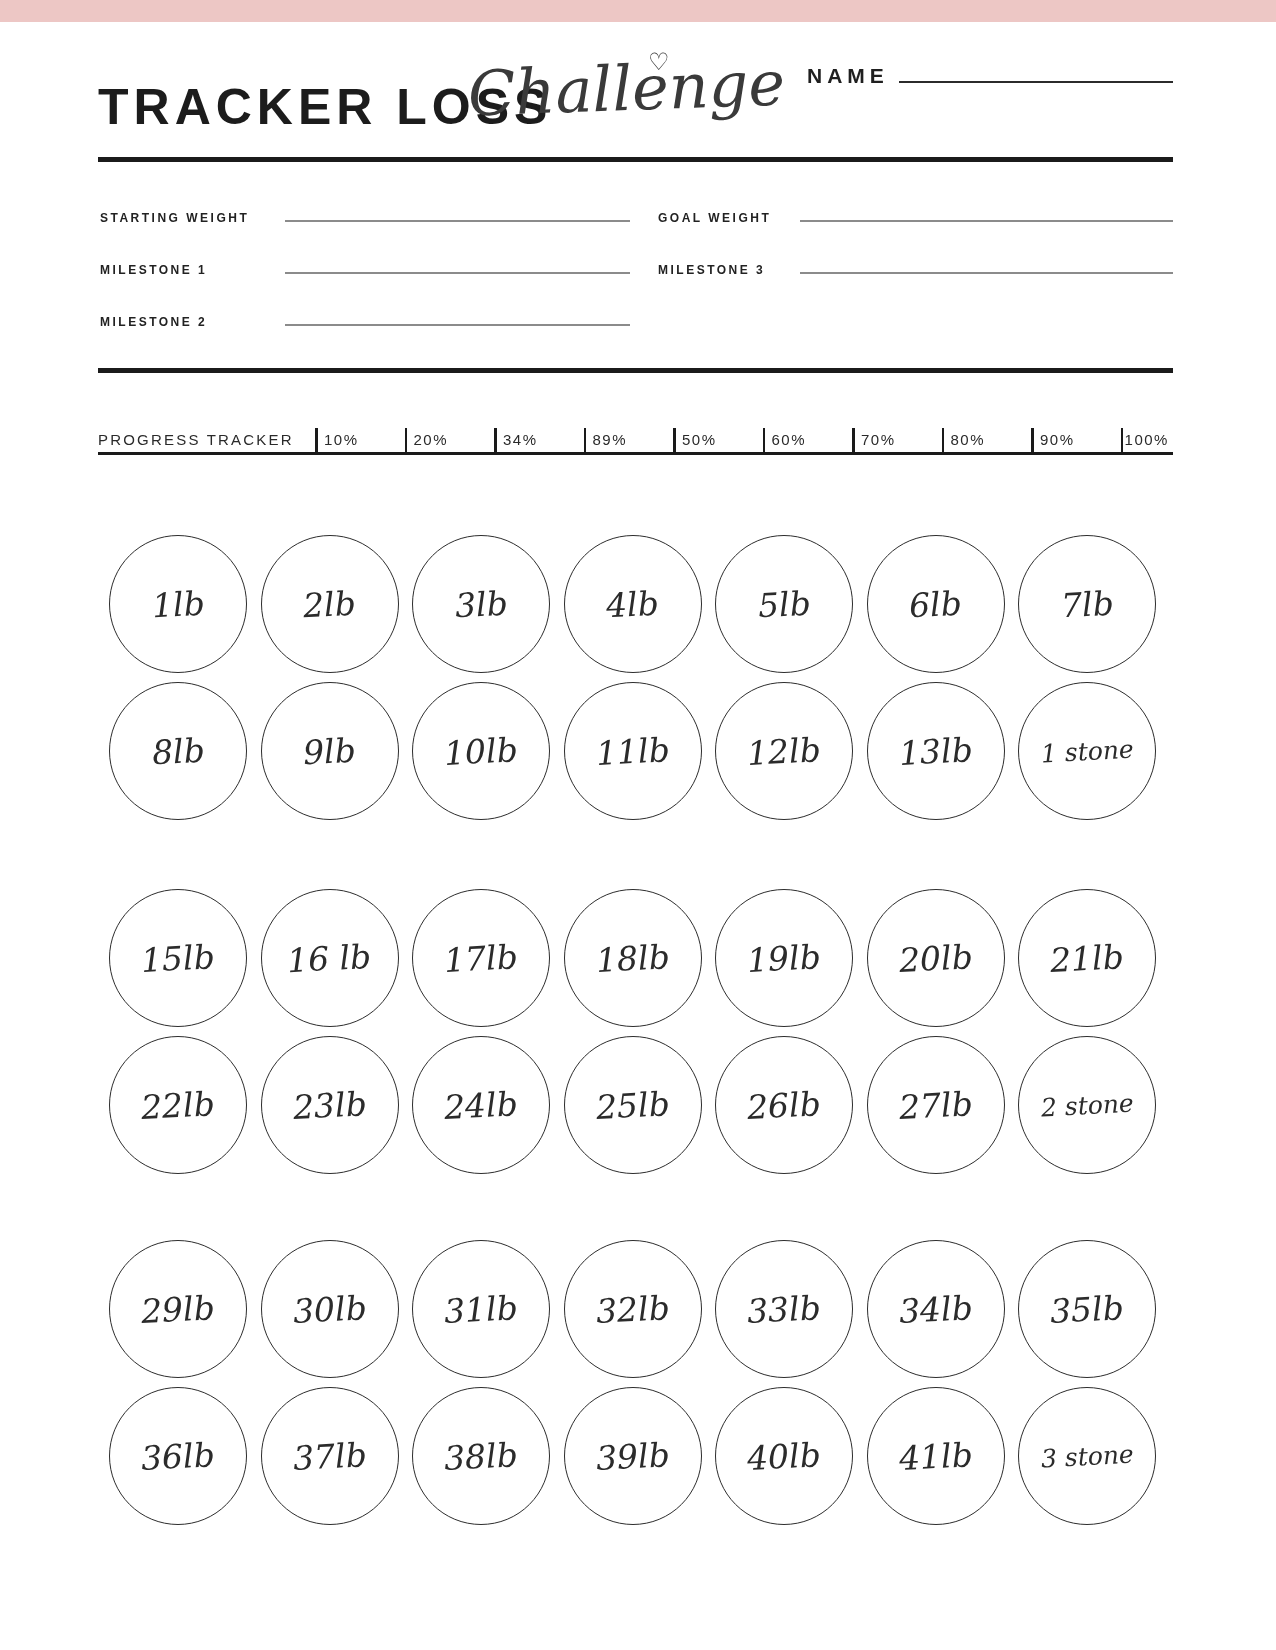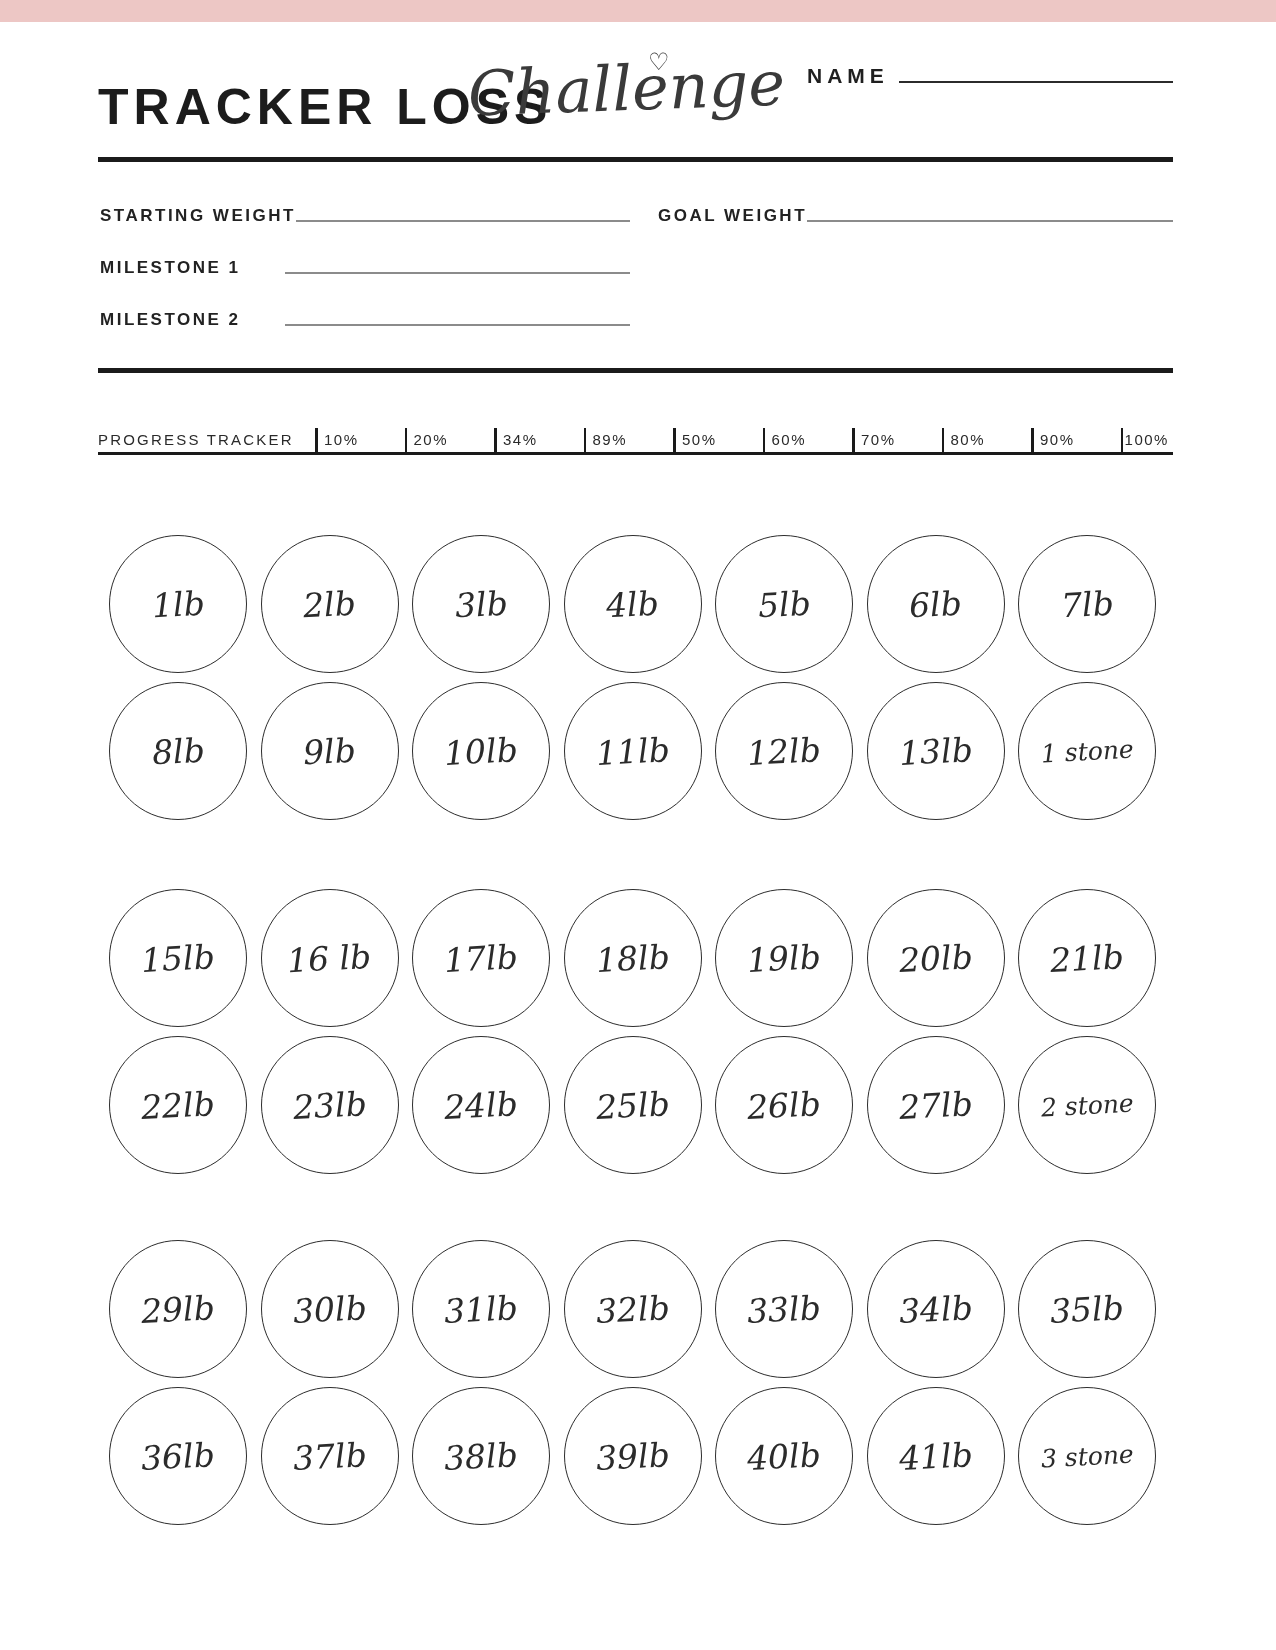--- a/index.html
+++ b/index.html
@@ -40,21 +40,21 @@
   .rule { position:absolute; left:98px; width:1075px; height:5px; background:#1b1b1b; }
   .rule1 { top:157px; }
   .rule2 { top:368px; }
 
   
   .mil-col { position:absolute; top:200px; }
   .mil-left  { left:100px; width:530px; }
   .mil-right { left:658px; width:515px; }
   .m-row { display:flex; align-items:flex-end; height:24px; margin-bottom:28px; }
   .m-label {
-    font-size:17px; font-weight:700; letter-spacing:2.5px;
+    font-size:12px; font-weight:700; letter-spacing:2.5px;
     line-height:1; white-space:nowrap; color:#222222;
   }
   .mil-left  .m-label { min-width:185px; }
   .mil-right .m-label { min-width:142px; }
   .m-line { flex:1; border-bottom:2.5px solid #8b8b8b; margin-bottom:2px; height:1px; }
 
   
   .tracker {
     position:absolute; left:98px; top:429px; width:1075px; height:26px;
     display:flex; align-items:flex-end;
@@ -117,20 +117,24 @@
       <div class="m-row">
         <span class="m-label">MILESTONE 2</span>
         <div class="m-line"></div>
       </div>
     </div>
   <div class="mil-col mil-right">
       <div class="m-row">
         <span class="m-label">GOAL WEIGHT</span>
         <div class="m-line"></div>
       </div>
+      <div class="m-row">
+        <span class="m-label">MILESTONE 3</span>
+        <div class="m-line"></div>
+      </div>
     </div>
 
   <div class="rule rule2"></div>
 
   <div class="tracker">
     <span class="tracker-label">PROGRESS TRACKER</span>
   <div class="seg">
         <span class="tick"></span>
         <span class="pct">10%</span>
       </div>

